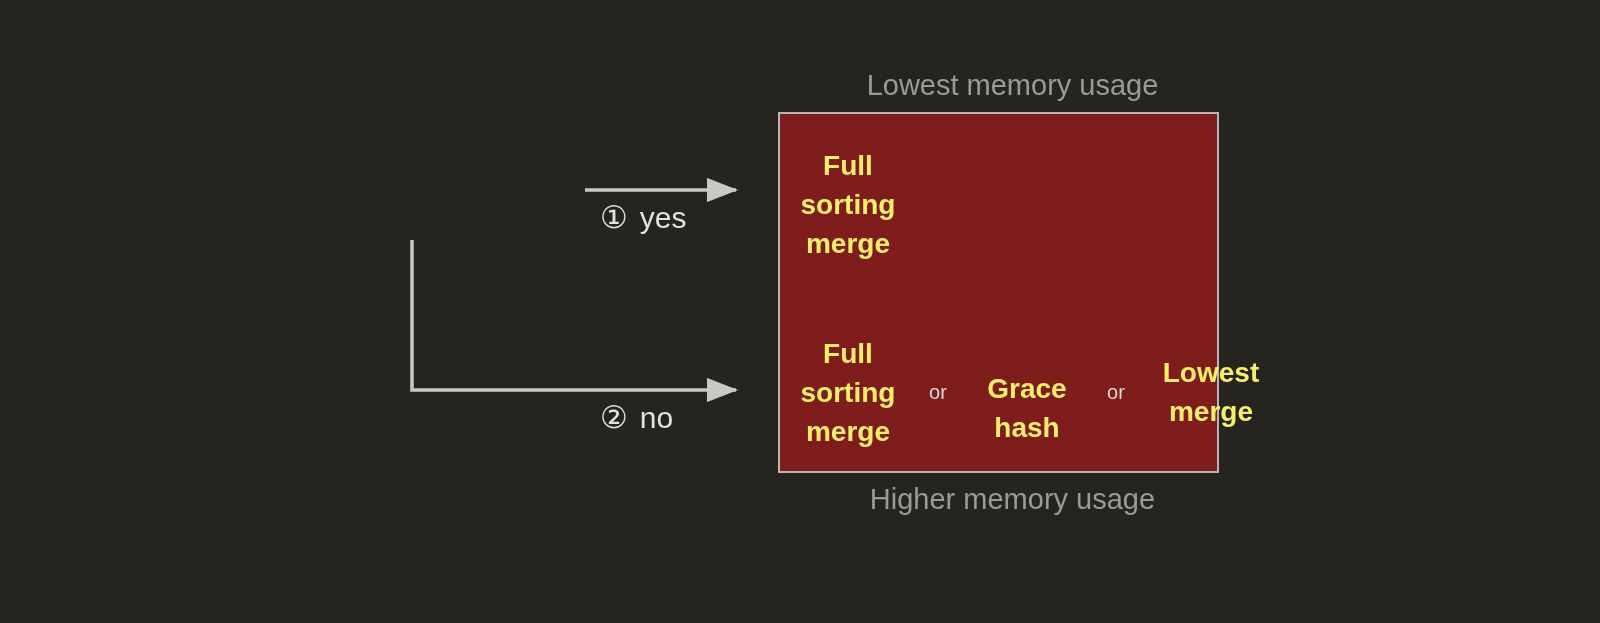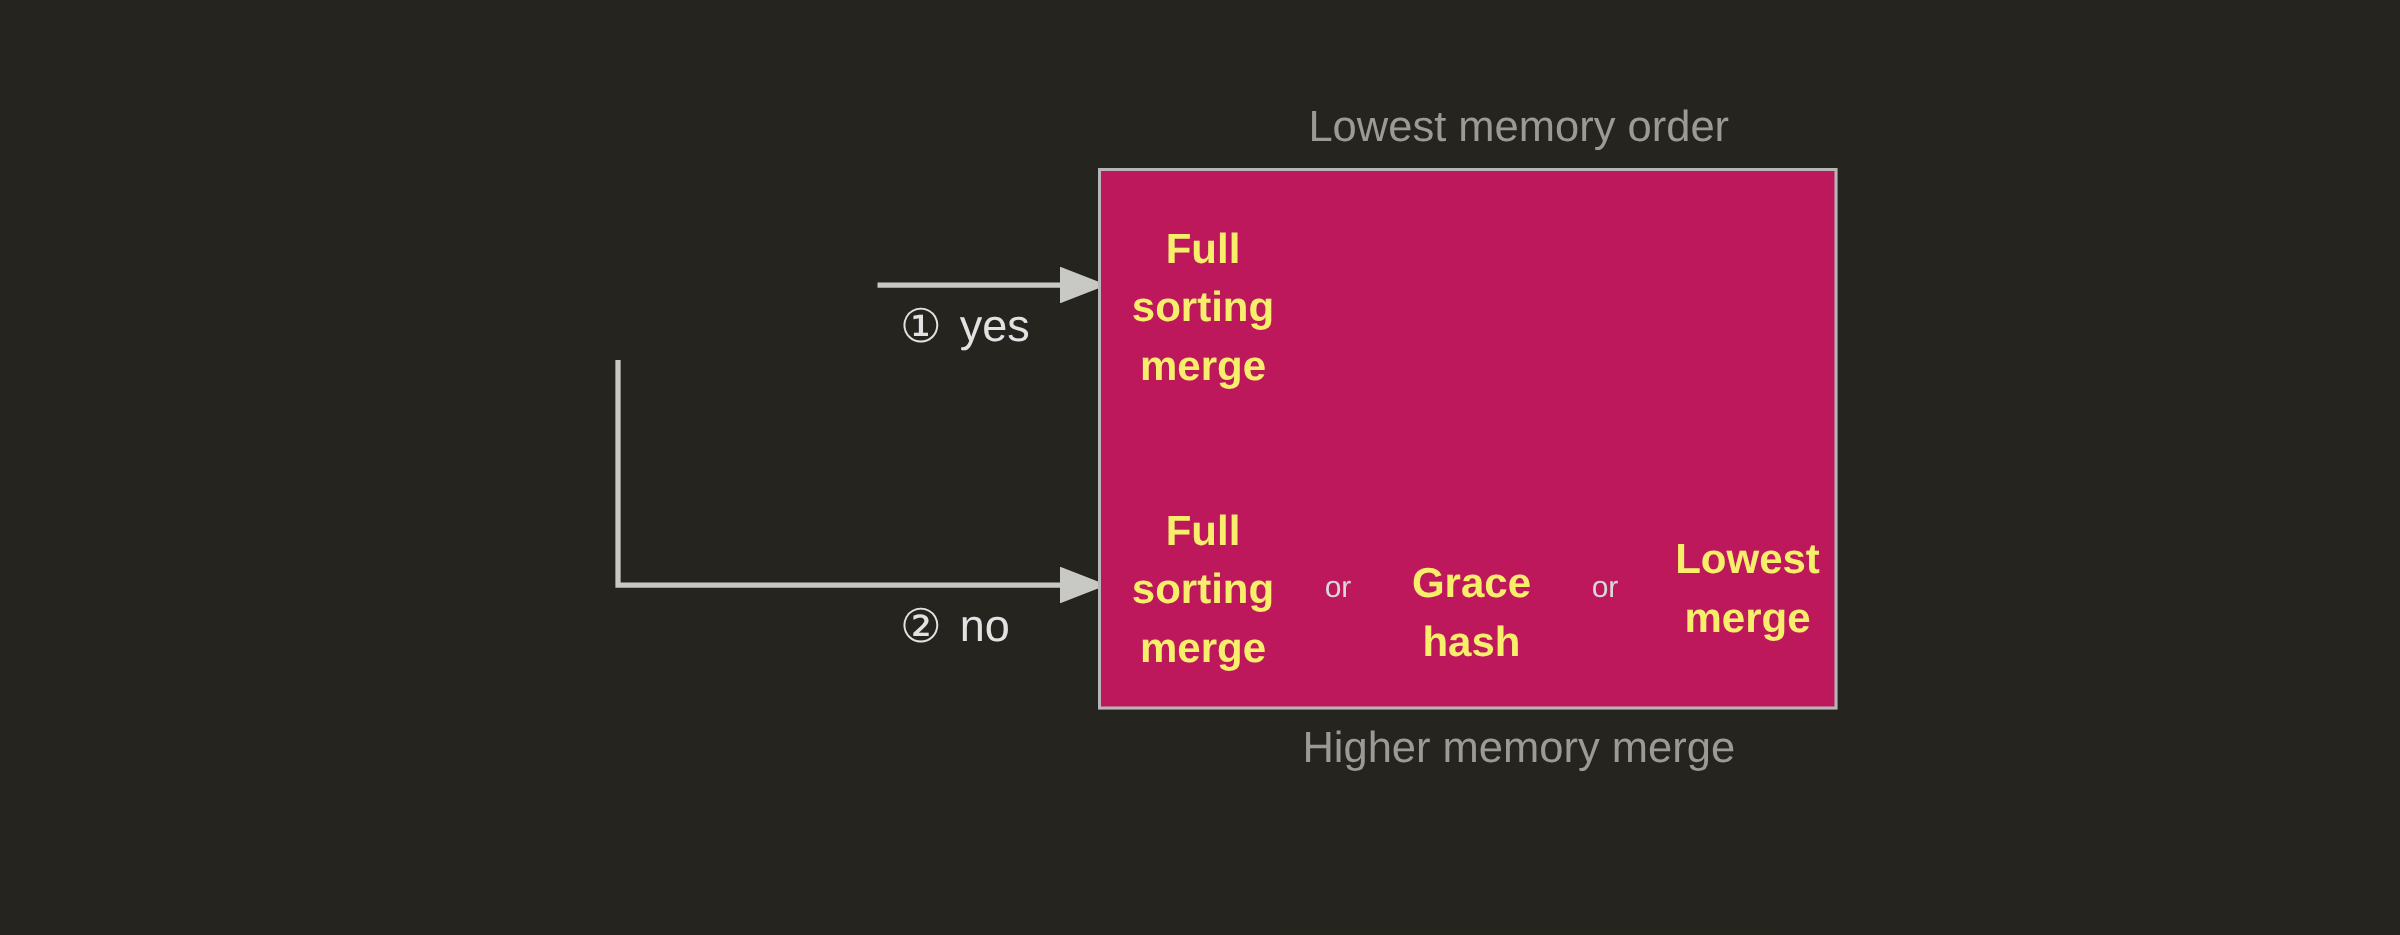--- a/index.html
+++ b/index.html
@@ -54,26 +54,26 @@
     left: 0;
     top: 0;
     width: 1600px;
     height: 623px;
     pointer-events: none;
   }
 
   
   #outcome-box {
     position: absolute;
-    left: 732px;
+    left: 778px;
     top: 112px;
-    width: 493px;
+    width: 441px;
     height: 361px;
     box-sizing: border-box;
-    background: #be185d;
+    background: #7f1d1d;
     border: 2px solid #b6b6b6;
   }
 
   .caption {
     position: absolute;
     width: 533px;
     left: 746px;
     text-align: center;
     color: #9a9a96;
     font-size: 29px;
@@ -141,22 +141,22 @@
   <div class="branch-label" id="branch-yes">
     <span class="branch-marker">①</span>
     <span>yes</span>
   </div>
 
   <div class="branch-label" id="branch-no">
     <span class="branch-marker">②</span>
     <span>no</span>
   </div>
 
-  <div class="caption" id="caption-top">Lowest memory order</div>
-  <div class="caption" id="caption-bottom">Higher memory merge</div>
+  <div class="caption" id="caption-top">Lowest memory usage</div>
+  <div class="caption" id="caption-bottom">Higher memory usage</div>
 
   <div id="outcome-box">
 
     <div class="option-row" id="row-sorted">
       <div class="option" id="opt-sorted-0">Full
 sorting
 merge</div>
       <div class="spacer-sorted"></div>
     </div>
 

